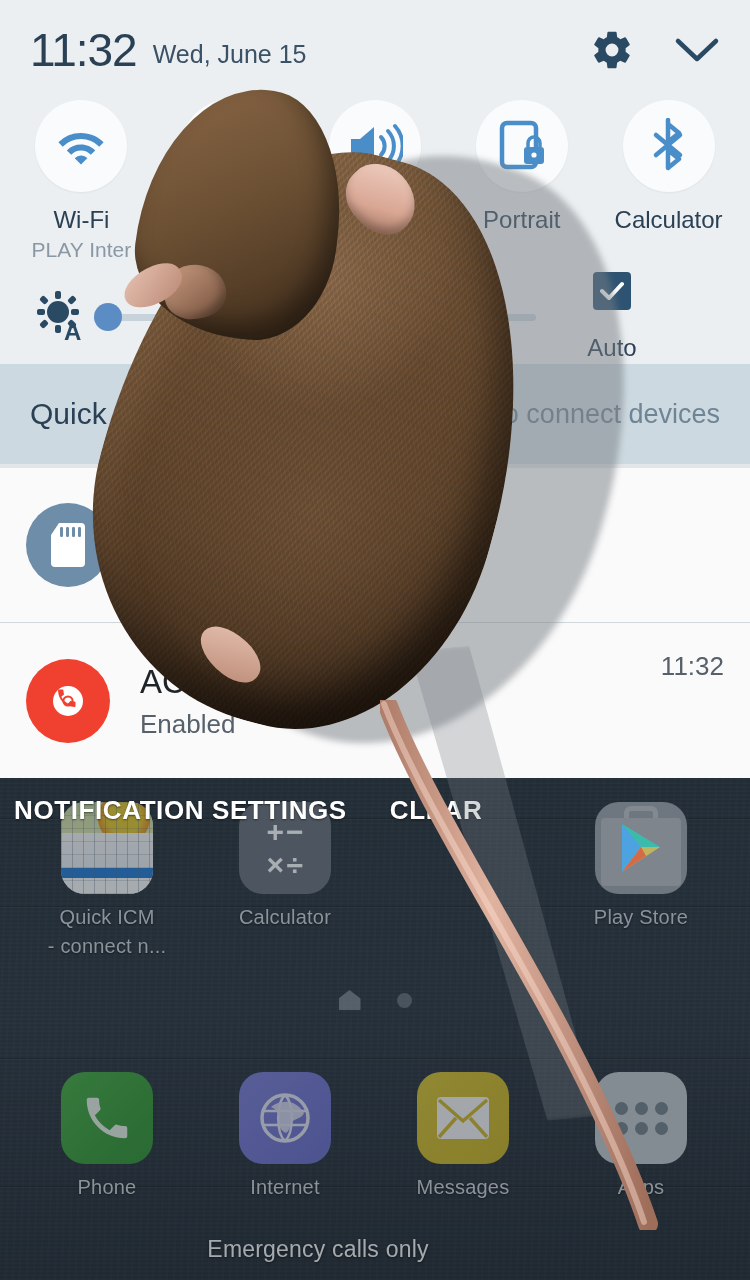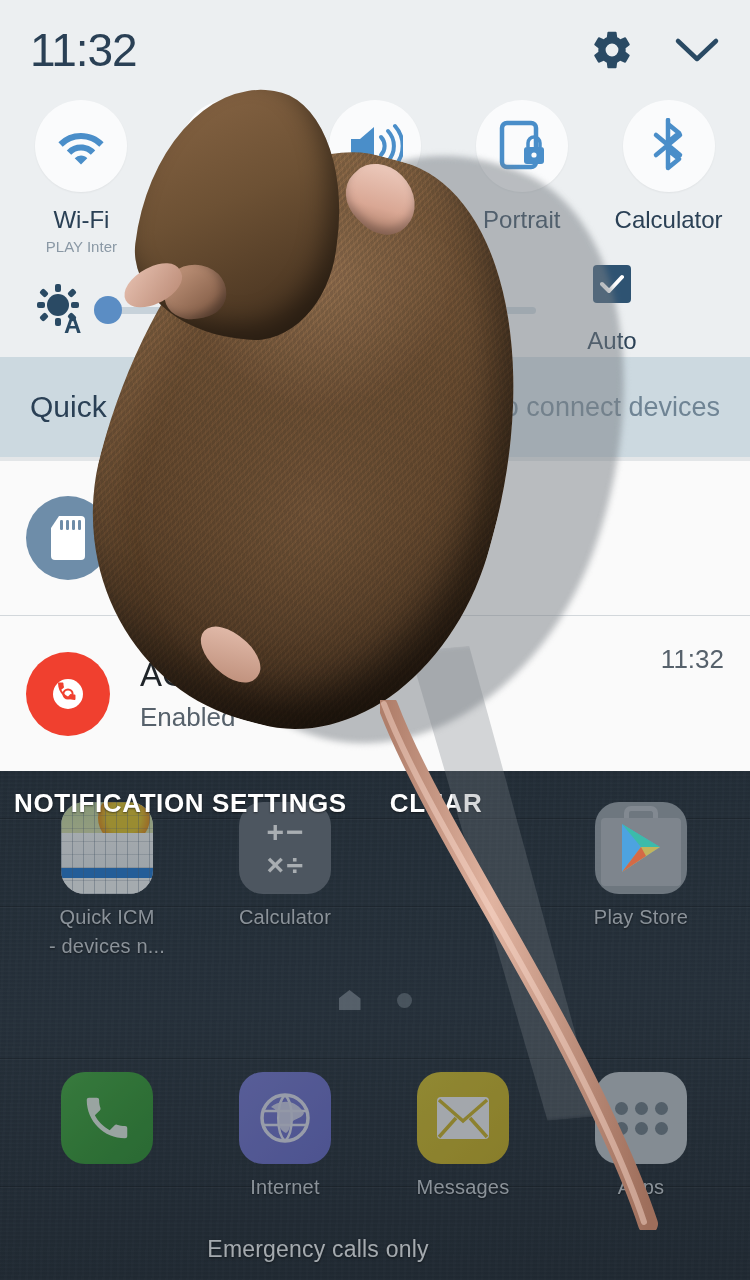--- a/index.html
+++ b/index.html
@@ -100,21 +100,21 @@
   .sb-icon { margin-left:40px; display:flex; align-items:center; justify-content:center; }
 
   .toggles { display:flex; padding:0 8px; }
   .toggle { width:148px; display:flex; flex-direction:column; align-items:center; }
   .tg-circle {
     width:92px; height:92px; border-radius:50%; background:#fafbfc;
     display:flex; align-items:center; justify-content:center;
     box-shadow:0 1px 2px rgba(0,0,0,.05);
   }
   .tg-label { margin-top:14px; font-size:24px; color:#2a4055; }
-  .tg-sub { margin-top:4px; font-size:15px; color:#8a98a5; }
+  .tg-sub { margin-top:4px; font-size:21px; color:#8a98a5; }
 
   .brightness {
     height:94px; display:flex; align-items:center; padding:0 26px; margin-top:8px;
   }
   .br-icon { width:72px; display:flex; align-items:center; justify-content:center; }
   .br-track {
     flex:1; height:7px; border-radius:4px; background:#c7d2da; position:relative;
     margin:0 16px 0 8px; max-width:430px;
   }
   .br-thumb { position:absolute; top:50%; left:2px; transform:translate(-50%,-50%); width:28px; height:28px; border-radius:50%; background:#5b8dc4; }
@@ -242,21 +242,21 @@
       <div class="app-icon ic-meteo">
         <div class="sky"></div>
           <div class="sun"></div>
           <div class="mid"></div>
         <div class="sea"></div>
           <div class="base"></div>
           <div class="grid"></div>
       </div>
       <div class="app-label">
         <span>Quick ICM</span><br>
-        <span>- devices n...</span>
+        <span>- connect n...</span>
       </div>
     </div>
 
     <div class="app-cell">
       <div class="app-icon ic-calc">
         <div class="ops">
             <span>+</span>
             <span>−</span>
             <span>×</span>
             <span>÷</span>
@@ -287,20 +287,21 @@
     <div class="pg-dot"></div>
   </div>
 
   <div class="app-row" style="top:1072px">
     <div class="app-cell first">
       <div class="app-icon ic-phone">
         <svg width="54" height="54" viewBox="0 0 24 24">
             <path d="M6.6 10.8c1.4 2.8 3.8 5.1 6.6 6.6l2.2-2.2c.3-.3.7-.4 1-.2 1.1.4 2.4.6 3.6.6.6 0 1 .4 1 1V20c0 .6-.4 1-1 1-9.4 0-17-7.6-17-17 0-.6.4-1 1-1h3.5c.6 0 1 .4 1 1 0 1.3.2 2.5.6 3.6.1.3 0 .7-.2 1l-2.3 2.2z" fill="#d7e4dd"></path>
           </svg>
       </div>
+      <div class="app-label">Phone</div>
     </div>
     <div class="app-cell">
       <div class="app-icon ic-net">
         <svg width="58" height="58" viewBox="0 0 58 58">
           <circle cx="29" cy="29" r="23" fill="none" stroke="#d5d9e8" stroke-width="3.5"></circle>
           <path d="M29 6c-9 8-9 38 0 46M29 6c9 8 9 38 0 46M7 22h44M7 36h44" fill="none" stroke="#d5d9e8" stroke-width="2.5"></path>
           <path d="M15 18c5 2 9 7 8 14-1 6 3 10 7 12 5-3 3-9 7-12 4-3 9-3 11-8-4-7-12-12-20-11-5 0-10 2-13 5z" fill="#cdd2e4" opacity=".9"></path>
         </svg>
       </div>
       <div class="app-label">Internet</div>
@@ -333,20 +334,21 @@
   <div class="emergency" style="top:1236px">Emergency calls only</div>
 
   <div class="scrim"></div>
 
   <div class="shade">
 
     <div class="qs-panel">
 
       <div class="statusbar">
         <div class="sb-clock">11:32</div>
+        <div class="sb-date">Wed, June 15</div>
         <div class="sb-spacer"></div>
         <div class="sb-icon">
           <svg width="44" height="44" viewBox="0 0 24 24">
             <path fill="#2a4a64" d="M19.4 13c.04-.33.06-.66.06-1s-.02-.67-.06-1l2.1-1.6a.5.5 0 0 0 .12-.64l-2-3.46a.5.5 0 0 0-.6-.22l-2.5 1a7.3 7.3 0 0 0-1.7-1L14.5 2.4a.5.5 0 0 0-.5-.4h-4a.5.5 0 0 0-.5.4L9.2 5.1c-.6.25-1.17.58-1.7.99l-2.5-1a.5.5 0 0 0-.6.22l-2 3.46a.5.5 0 0 0 .12.64L4.6 11c-.04.33-.06.67-.06 1s.02.67.06 1l-2.1 1.6a.5.5 0 0 0-.12.64l2 3.46c.12.22.39.3.6.22l2.5-1c.53.4 1.1.74 1.7.99l.3 2.69c.04.25.25.4.5.4h4c.25 0 .46-.15.5-.4l.3-2.69c.6-.25 1.17-.58 1.7-.99l2.5 1c.22.08.48 0 .6-.22l2-3.46a.5.5 0 0 0-.12-.64L19.4 13zM12 15.5A3.5 3.5 0 1 1 12 8.5a3.5 3.5 0 0 1 0 7z"></path>
           </svg>
         </div>
         <div class="sb-icon">
           <svg width="46" height="30" viewBox="0 0 46 30">
             <path d="M4 6 L23 24 L42 6" stroke="#2a4a64" stroke-width="4.5" fill="none" stroke-linecap="round" stroke-linejoin="round"></path>
           </svg>

